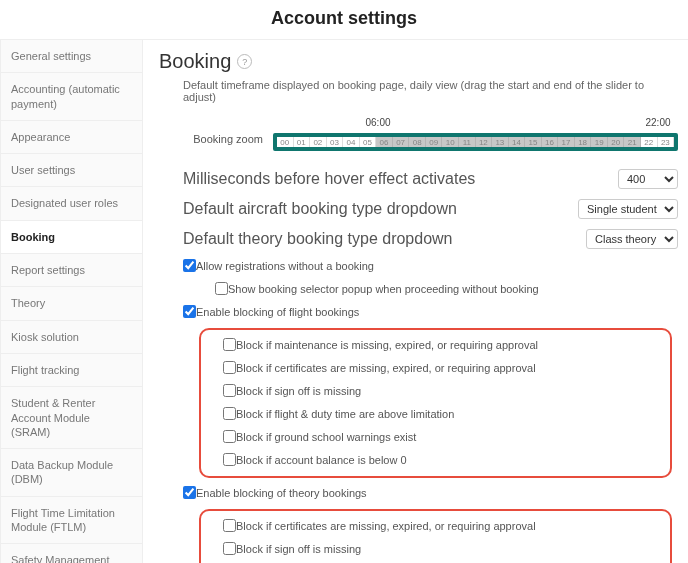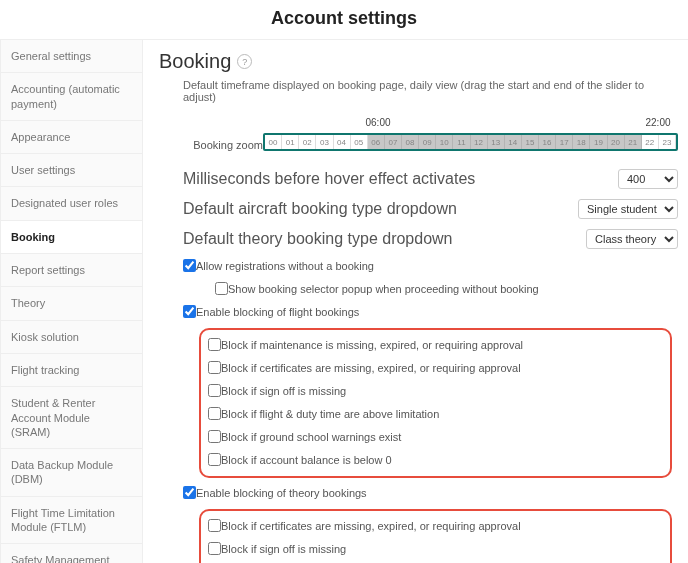--- a/index.html
+++ b/index.html
@@ -75,28 +75,29 @@
   .time-labels {
     position: relative;
     height: 14px;
     font-size: 10px;
     color: #444;
     margin-bottom: 2px;
   }
   .time-labels span { position: absolute; transform: translateX(-50%); }
   .zoom-row {
     display: flex;
-    align-items: flex-end;
+    align-items: flex-start;
+    gap: 10px;
   }
   .zoom-label { font-size: 11px; color: #555; width: 80px; text-align: right;}
   .slider {
     position: relative;
     flex: 1;
     height: 18px;
-    border: 2px solid #0f766e;
+    border: 4px solid #0f766e;
     border-radius: 2px;
     display: flex;
     overflow: hidden;
   }
   .slider .tick {
     flex: 1;
     border-right: 1px solid #ddd;
     font-size: 8px;
     color: #888;
     display: flex;
@@ -150,21 +151,21 @@
     margin-bottom: 10px;
   }
   .check-item.sub { margin-left: 32px; }
   input[type=checkbox] {
     width: 13px; height: 13px;
     accent-color: #1a73e8;
   }
   .highlight-box {
     border: 2px solid #e74c3c;
     border-radius: 10px;
-    padding: 8px 7px 0;
+    padding: 8px 22px 0;
     margin: 4px 6px 8px 40px;
   }
   .highlight-box .check-item { margin-left: 0; }
 </style>
 </head>
 <body>
 
 <h1 class="page-title">Account settings</h1>
 <div class="hr"></div>
 

